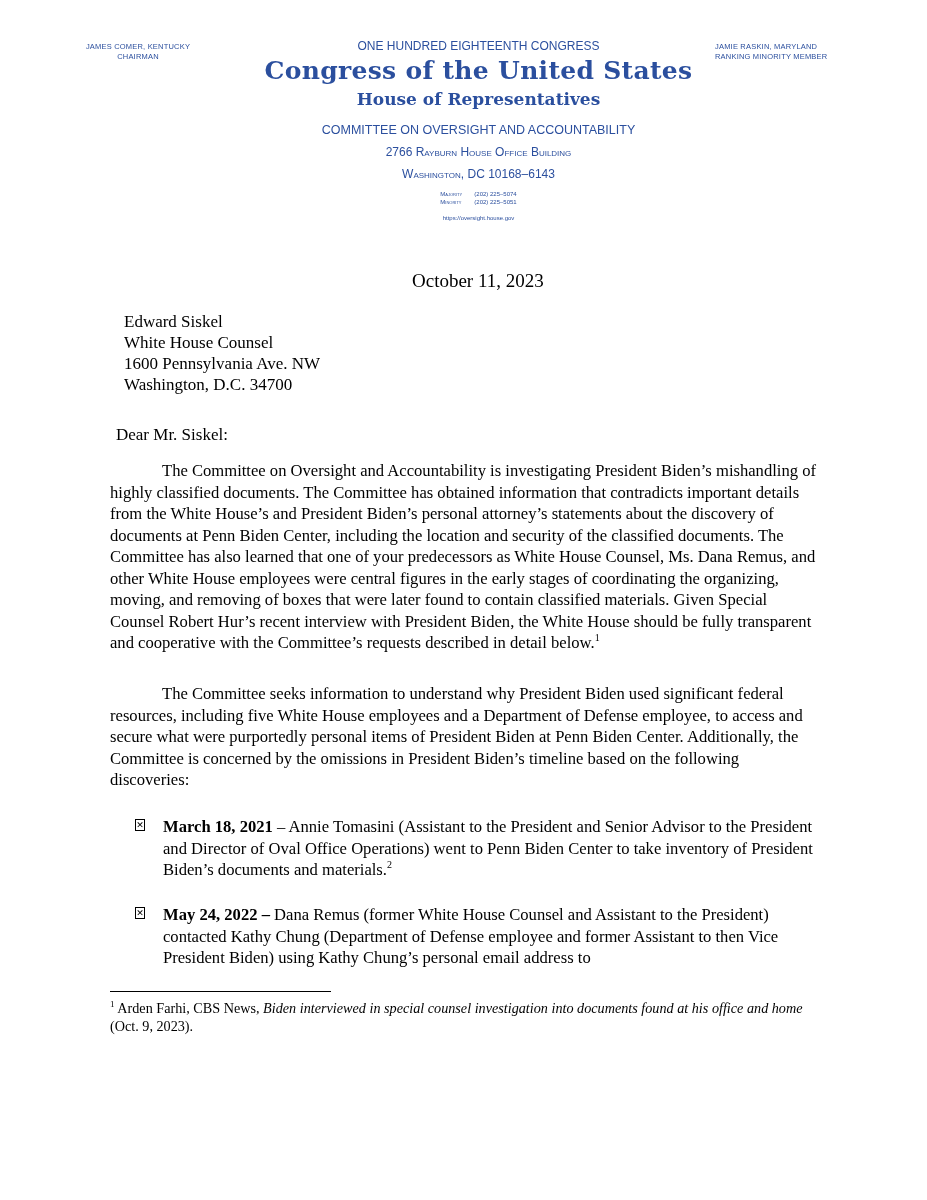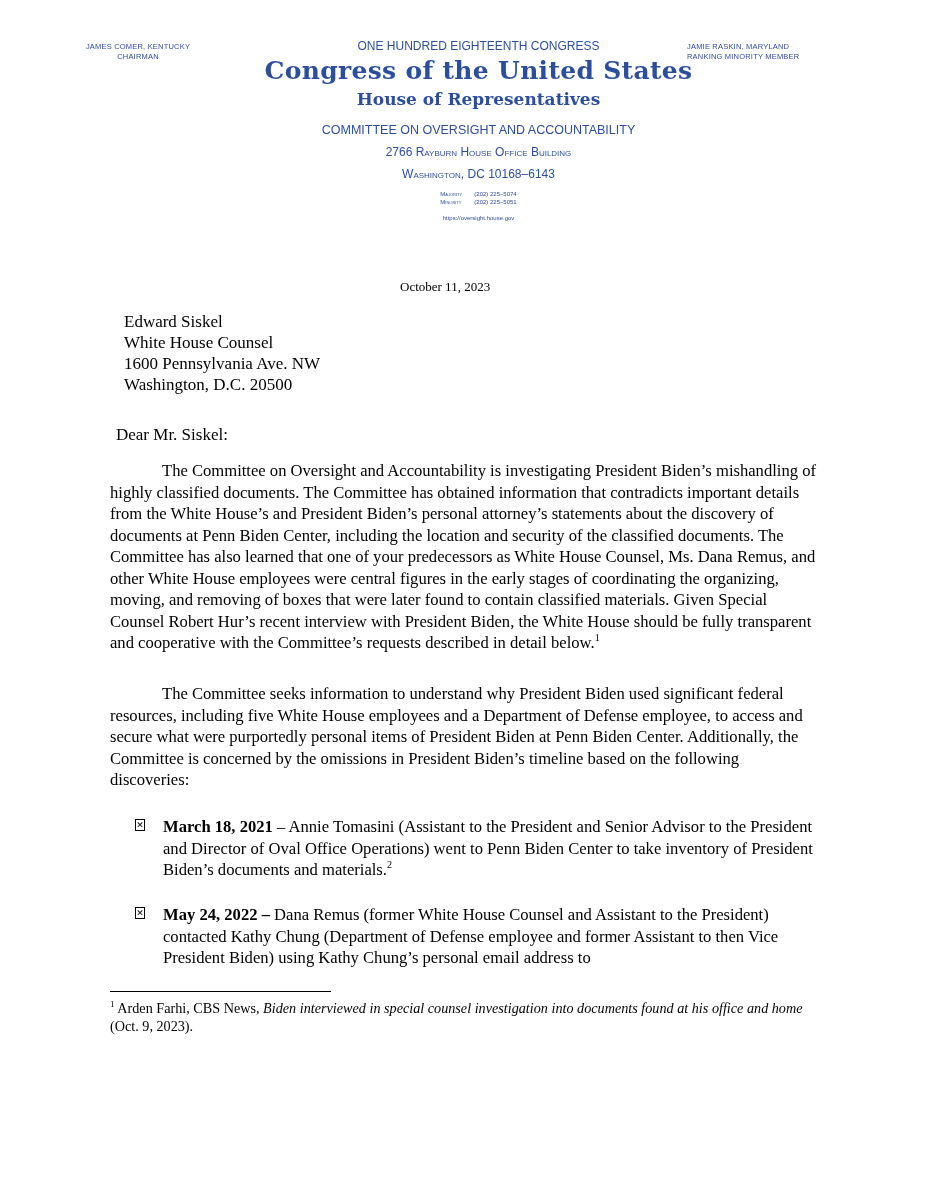--- a/index.html
+++ b/index.html
@@ -1,29 +1,29 @@
 <!DOCTYPE html>
 <html><head>
 <meta charset="utf-8">
 <style>
   html, body { margin: 0; padding: 0; background: #ffffff; }
   body { width: 927px; height: 1200px; position: relative; overflow: hidden; font-family: "Liberation Serif", serif; color: #000; }
   .blue { color: #2b4f9e; }
   .lh-left { position: absolute; top: 42px; left: 48px; width: 180px; text-align: center; font-family: "Liberation Sans", sans-serif; font-size: 7.5px; line-height: 10px; letter-spacing: 0.2px; }
-  .lh-right { position: absolute; top: 42px; left: 687px; width: 180px; text-align: left; font-family: "Liberation Sans", sans-serif; font-size: 7.5px; line-height: 10px; letter-spacing: 0.2px; }
+  .lh-right { position: absolute; top: 42px; left: 715px; width: 180px; text-align: left; font-family: "Liberation Sans", sans-serif; font-size: 7.5px; line-height: 10px; letter-spacing: 0.2px; }
   .lh-center { position: absolute; top: 38px; left: 0; width: 927px; text-align: center; }
   .congress-num { font-family: "Liberation Sans", sans-serif; font-size: 12px; line-height: 16px; }
   .gothic-title { font-family: "DejaVu Serif", serif; font-weight: bold; font-size: 25px; line-height: 30px; margin-top: 2px; letter-spacing: 0.3px; text-align: center; }
   .gothic-sub { font-family: "DejaVu Serif", serif; font-weight: bold; font-size: 17px; line-height: 22px; margin-top: 2px; }
   .committee { font-family: "Liberation Sans", sans-serif; font-size: 12.5px; line-height: 16px; margin-top: 12px; }
   .addr { font-family: "Liberation Sans", sans-serif; font-size: 12px; line-height: 16px; margin-top: 6px; font-variant: small-caps; }
   .phones { font-family: "Liberation Sans", sans-serif; font-size: 6px; line-height: 8px; margin-top: 8px; display: inline-block; text-align: left; }
   .phones .lbl { font-variant: small-caps; display: inline-block; width: 34px; }
   .url { font-family: "Liberation Sans", sans-serif; font-size: 6px; line-height: 8px; margin-top: 6px; }
-  .date { position: absolute; top: 270px; left: 400px; font-size: 13px; margin-top: 9px; }
+  .date { position: absolute; top: 270px; left: 412px; font-size: 19px; }
   .addressee { position: absolute; top: 311px; left: 124px; font-size: 17px; line-height: 21px; }
   .salutation { position: absolute; top: 425px; left: 116px; font-size: 17px; }
   .para { position: absolute; left: 110px; width: 710px; font-size: 16.6px; line-height: 21.5px; text-indent: 52px; }
   .p1 { top: 460px; }
   .p2 { top: 683px; }
   sup { font-size: 10px; line-height: 0; vertical-align: super; }
   .bullet { position: absolute; left: 135px; width: 680px; font-size: 16.6px; line-height: 21.5px; }
   .bullet .mark { position: absolute; left: 0; top: 3px; width: 10px; height: 12px; border: 1px solid #000; box-sizing: border-box; font-size: 9px; line-height: 10px; text-align: center; font-family: "DejaVu Sans", sans-serif; }
   .bullet .txt { margin-left: 28px; display: block; }
   .b1 { top: 816px; }
@@ -57,21 +57,21 @@
     <div><span class="lbl">Minority</span><span>(202) 225–5051</span></div>
   </div>
   <div class="url">https://oversight.house.gov</div>
 </div>
 
 <div class="date">October 11, 2023</div>
 <div class="addressee">
   <div>Edward Siskel</div>
   <div>White House Counsel</div>
   <div>1600 Pennsylvania Ave. NW</div>
-  <div>Washington, D.C. 20500</div>
+  <div>Washington, D.C. 34700</div>
 </div>
 <div class="salutation">Dear Mr. Siskel:</div>
 
 <div class="para p1"><span>The Committee on Oversight and Accountability is investigating President Biden’s mishandling of highly classified documents.  The Committee has obtained information that contradicts important details from the White House’s and President Biden’s personal attorney’s statements about the discovery of documents at Penn Biden Center, including the location and security of the classified documents.  The Committee has also learned that one of your predecessors as White House Counsel, Ms. Dana Remus, and other White House employees were central figures in the early stages of coordinating the organizing, moving, and removing of boxes that were later found to contain classified materials.  Given Special Counsel Robert Hur’s recent interview with President Biden, the White House should be fully transparent and cooperative with the Committee’s requests described in detail below.</span><sup>1</sup></div>
 <div class="para p2"><span>The Committee seeks information to understand why President Biden used significant federal resources, including five White House employees and a Department of Defense employee, to access and secure what were purportedly personal items of President Biden at Penn Biden Center.  Additionally, the Committee is concerned by the omissions in President Biden’s timeline based on the following discoveries:</span></div>
 
 <div class="bullet b1">
   <span class="mark">✕</span>
   <span class="txt"><b>March 18, 2021</b><span> – </span><span>Annie Tomasini (Assistant to the President and Senior Advisor to the President and Director of Oval Office Operations) went to Penn Biden Center to take inventory of President Biden’s documents and materials.</span><sup>2</sup></span>
 </div>

